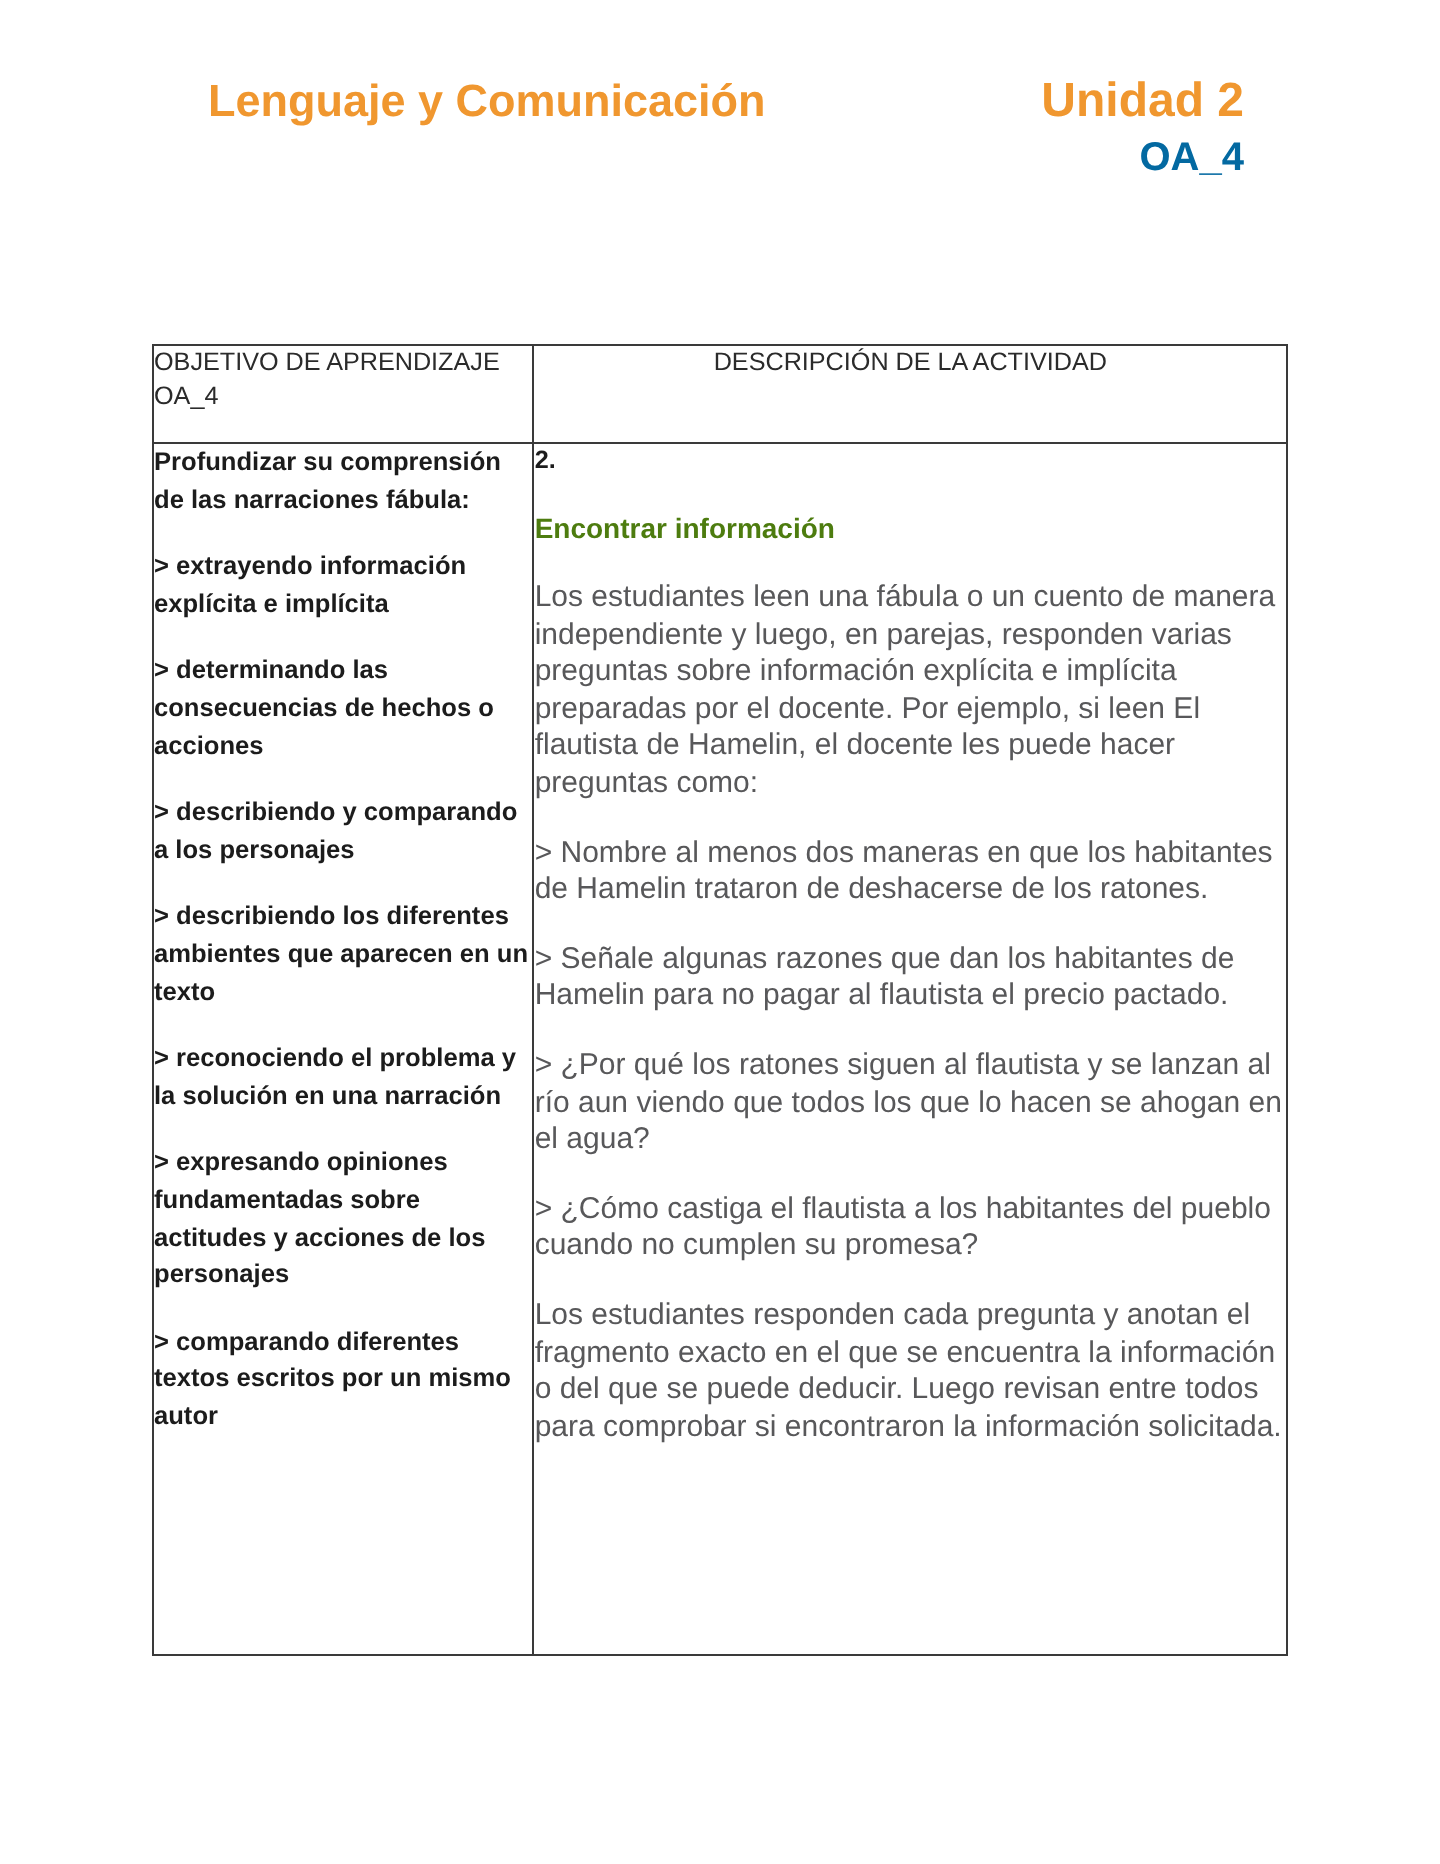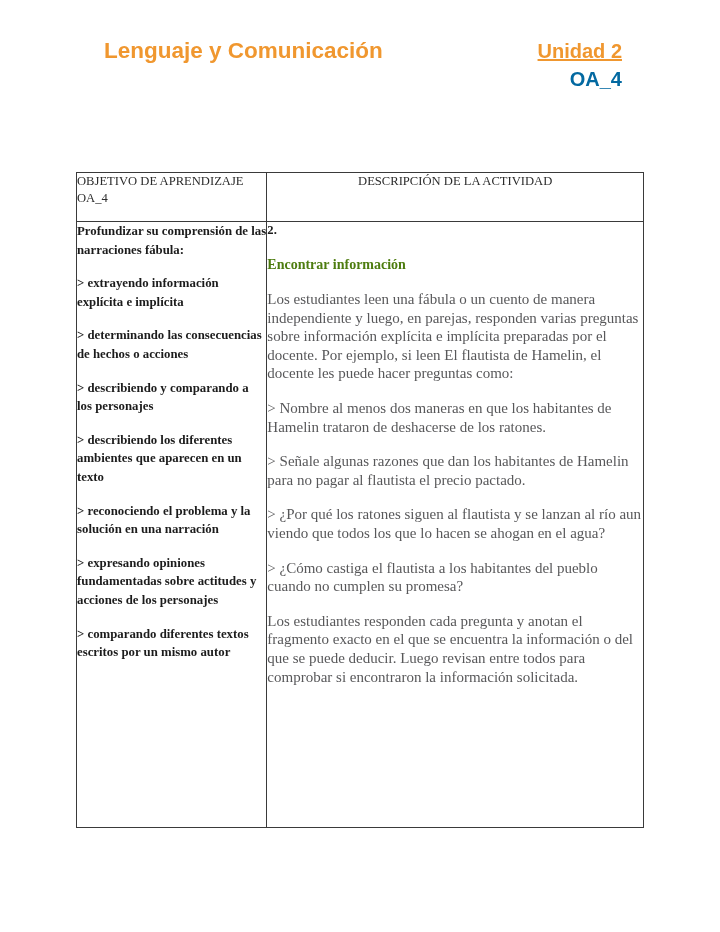--- a/index.html
+++ b/index.html
@@ -50,26 +50,25 @@
   }
   .grade-title {
     font-size: 19px;
     font-weight: bold;
     color: #1a1a1a;
     line-height: 24px;
     margin-top: 3px;
     white-space: nowrap;
   }
   .unit-label {
-    font-size: 20px;
+    font-size: 24px;
     font-weight: bold;
     color: #F0972F;
     line-height: 26px;
     white-space: nowrap;
-    text-decoration: underline;
   }
   .oa-label {
     font-size: 20px;
     font-weight: bold;
     color: #0369a1;
     line-height: 24px;
     margin-top: 3px;
     white-space: nowrap;
   }
 
@@ -91,21 +90,20 @@
     left: 76px;
     top: 172px;
     width: 568px;
     border-collapse: collapse;
     table-layout: fixed;
   }
   .activity-table td {
     border: 1px solid #3a3a3a;
     vertical-align: top;
     padding: 0;
-    font-family: Liberation Serif, serif;
   }
   .col-objective { width: 190px; }
   .col-description { width: 376px; }
 
   .th-cell {
     height: 49px;
     padding: 7px 9px 6px 9px;
     box-sizing: border-box;
   }
   .th-text {

